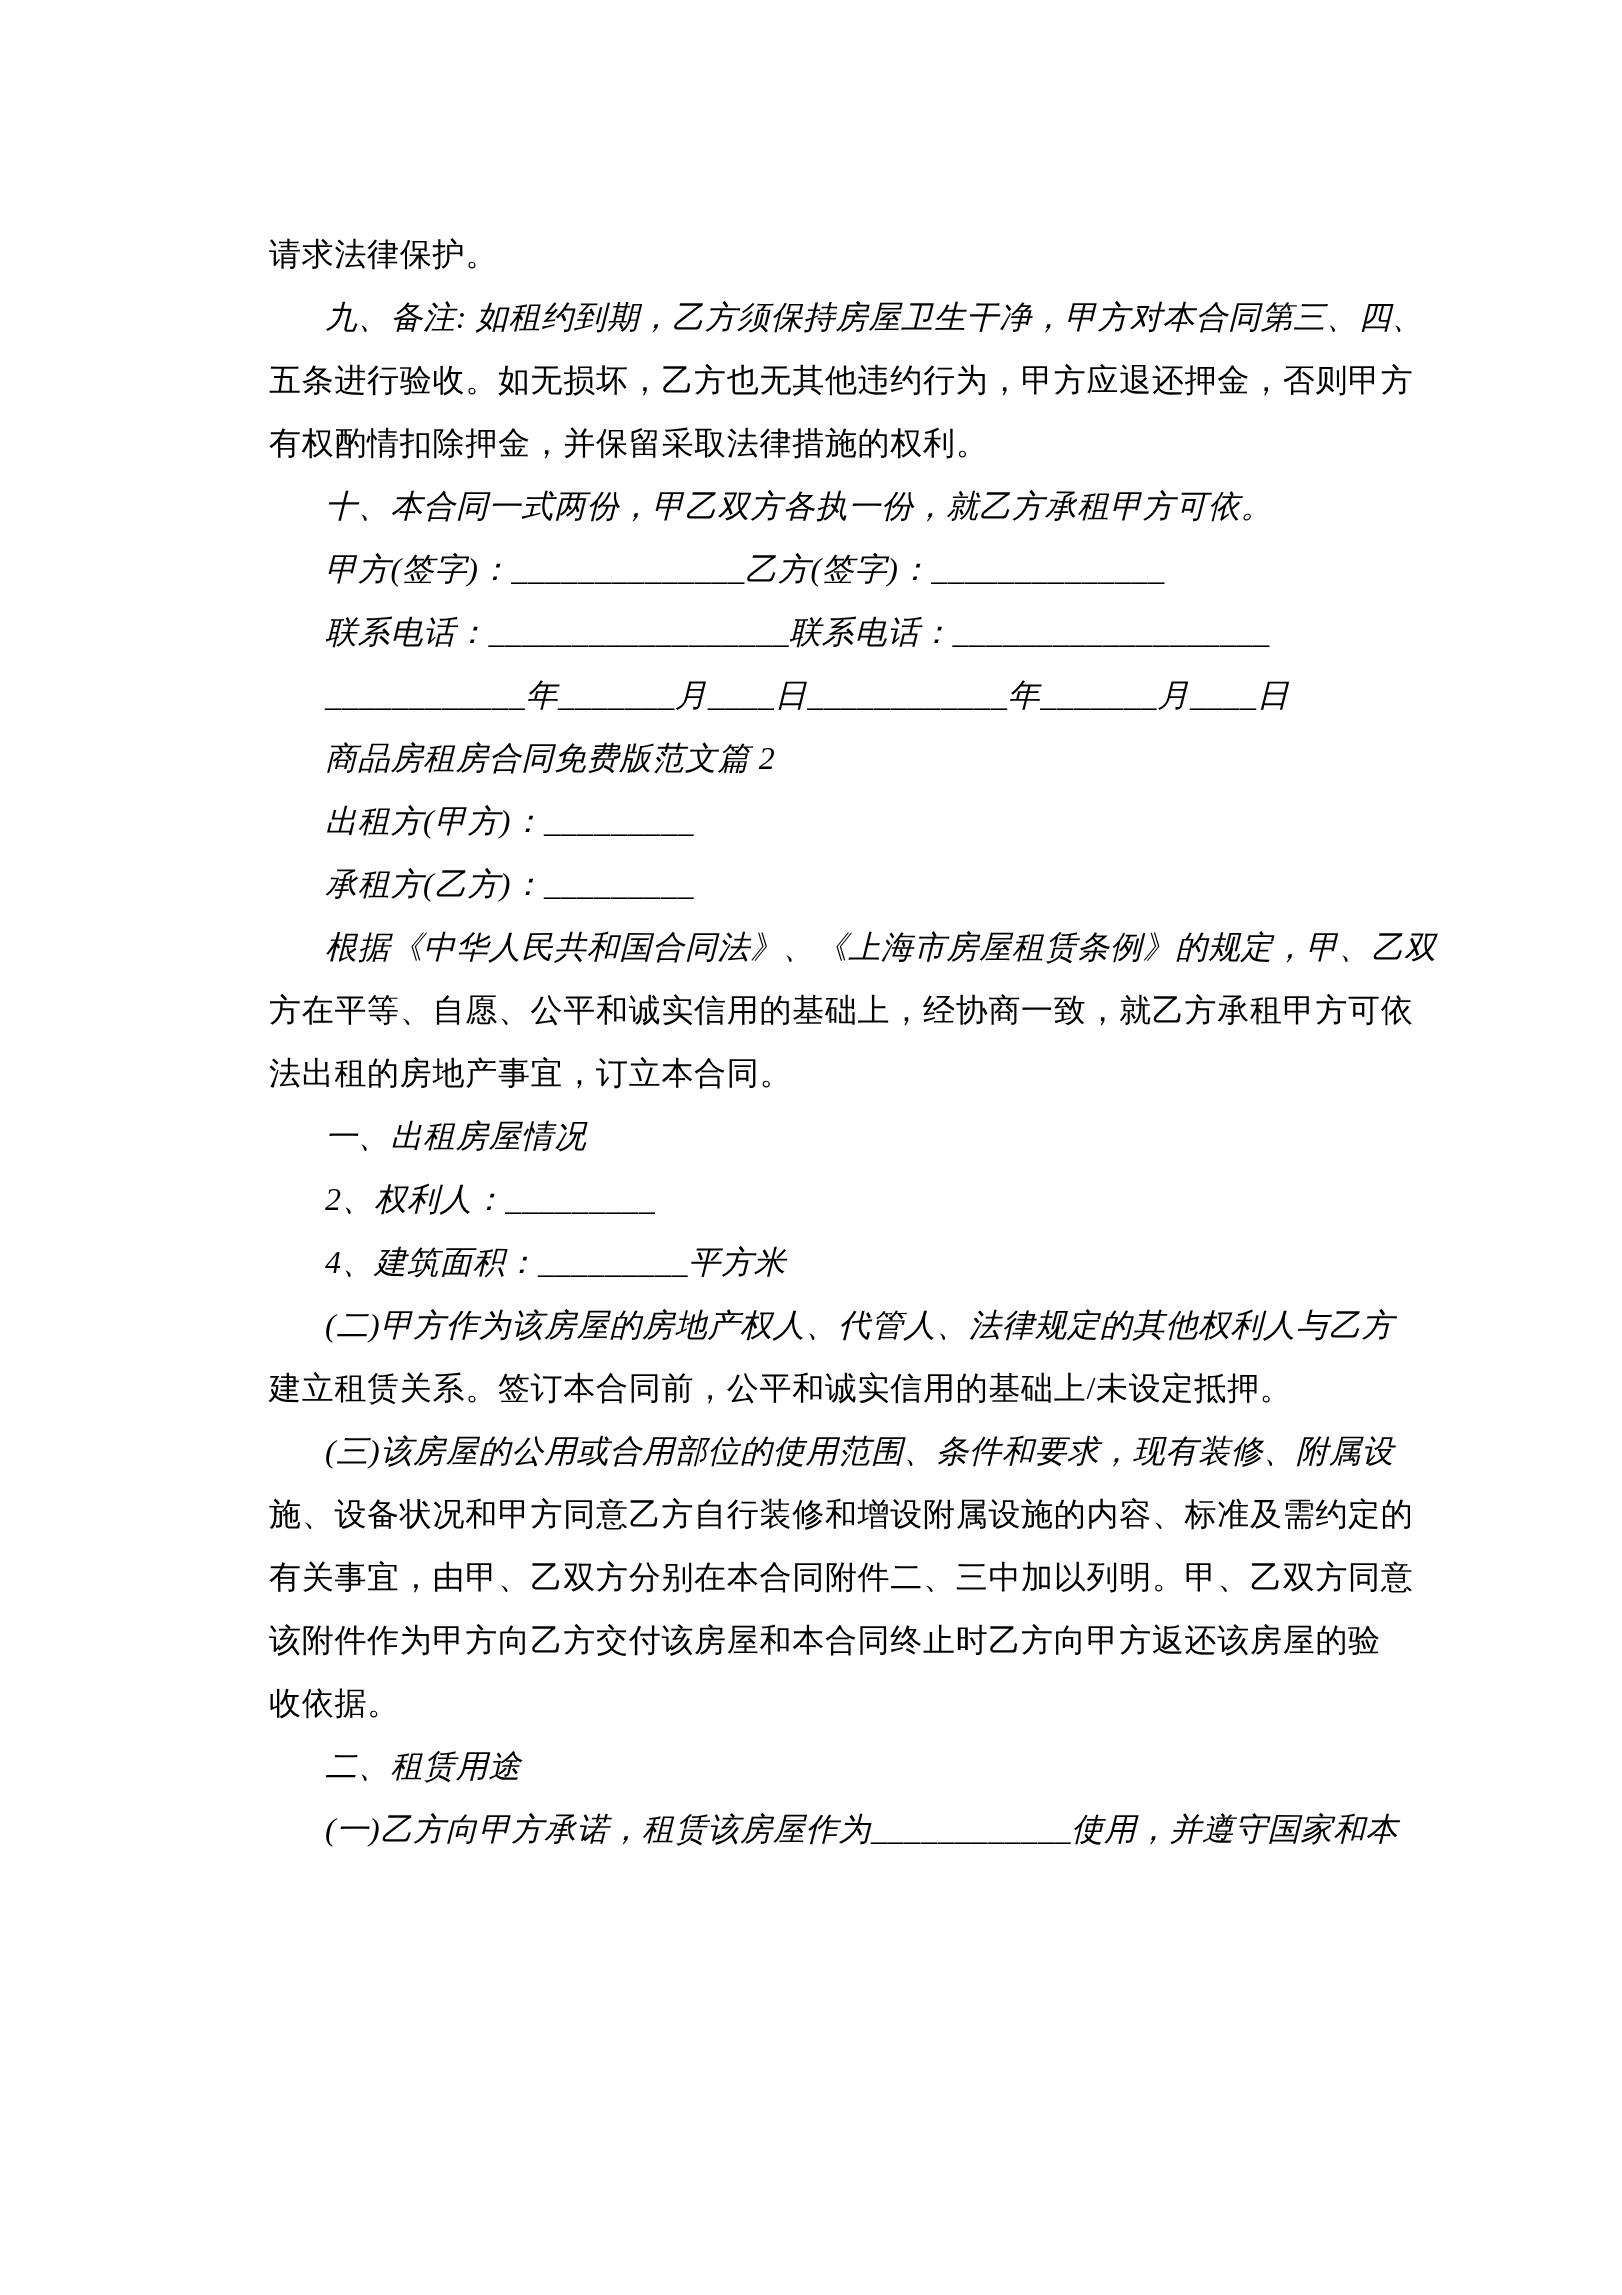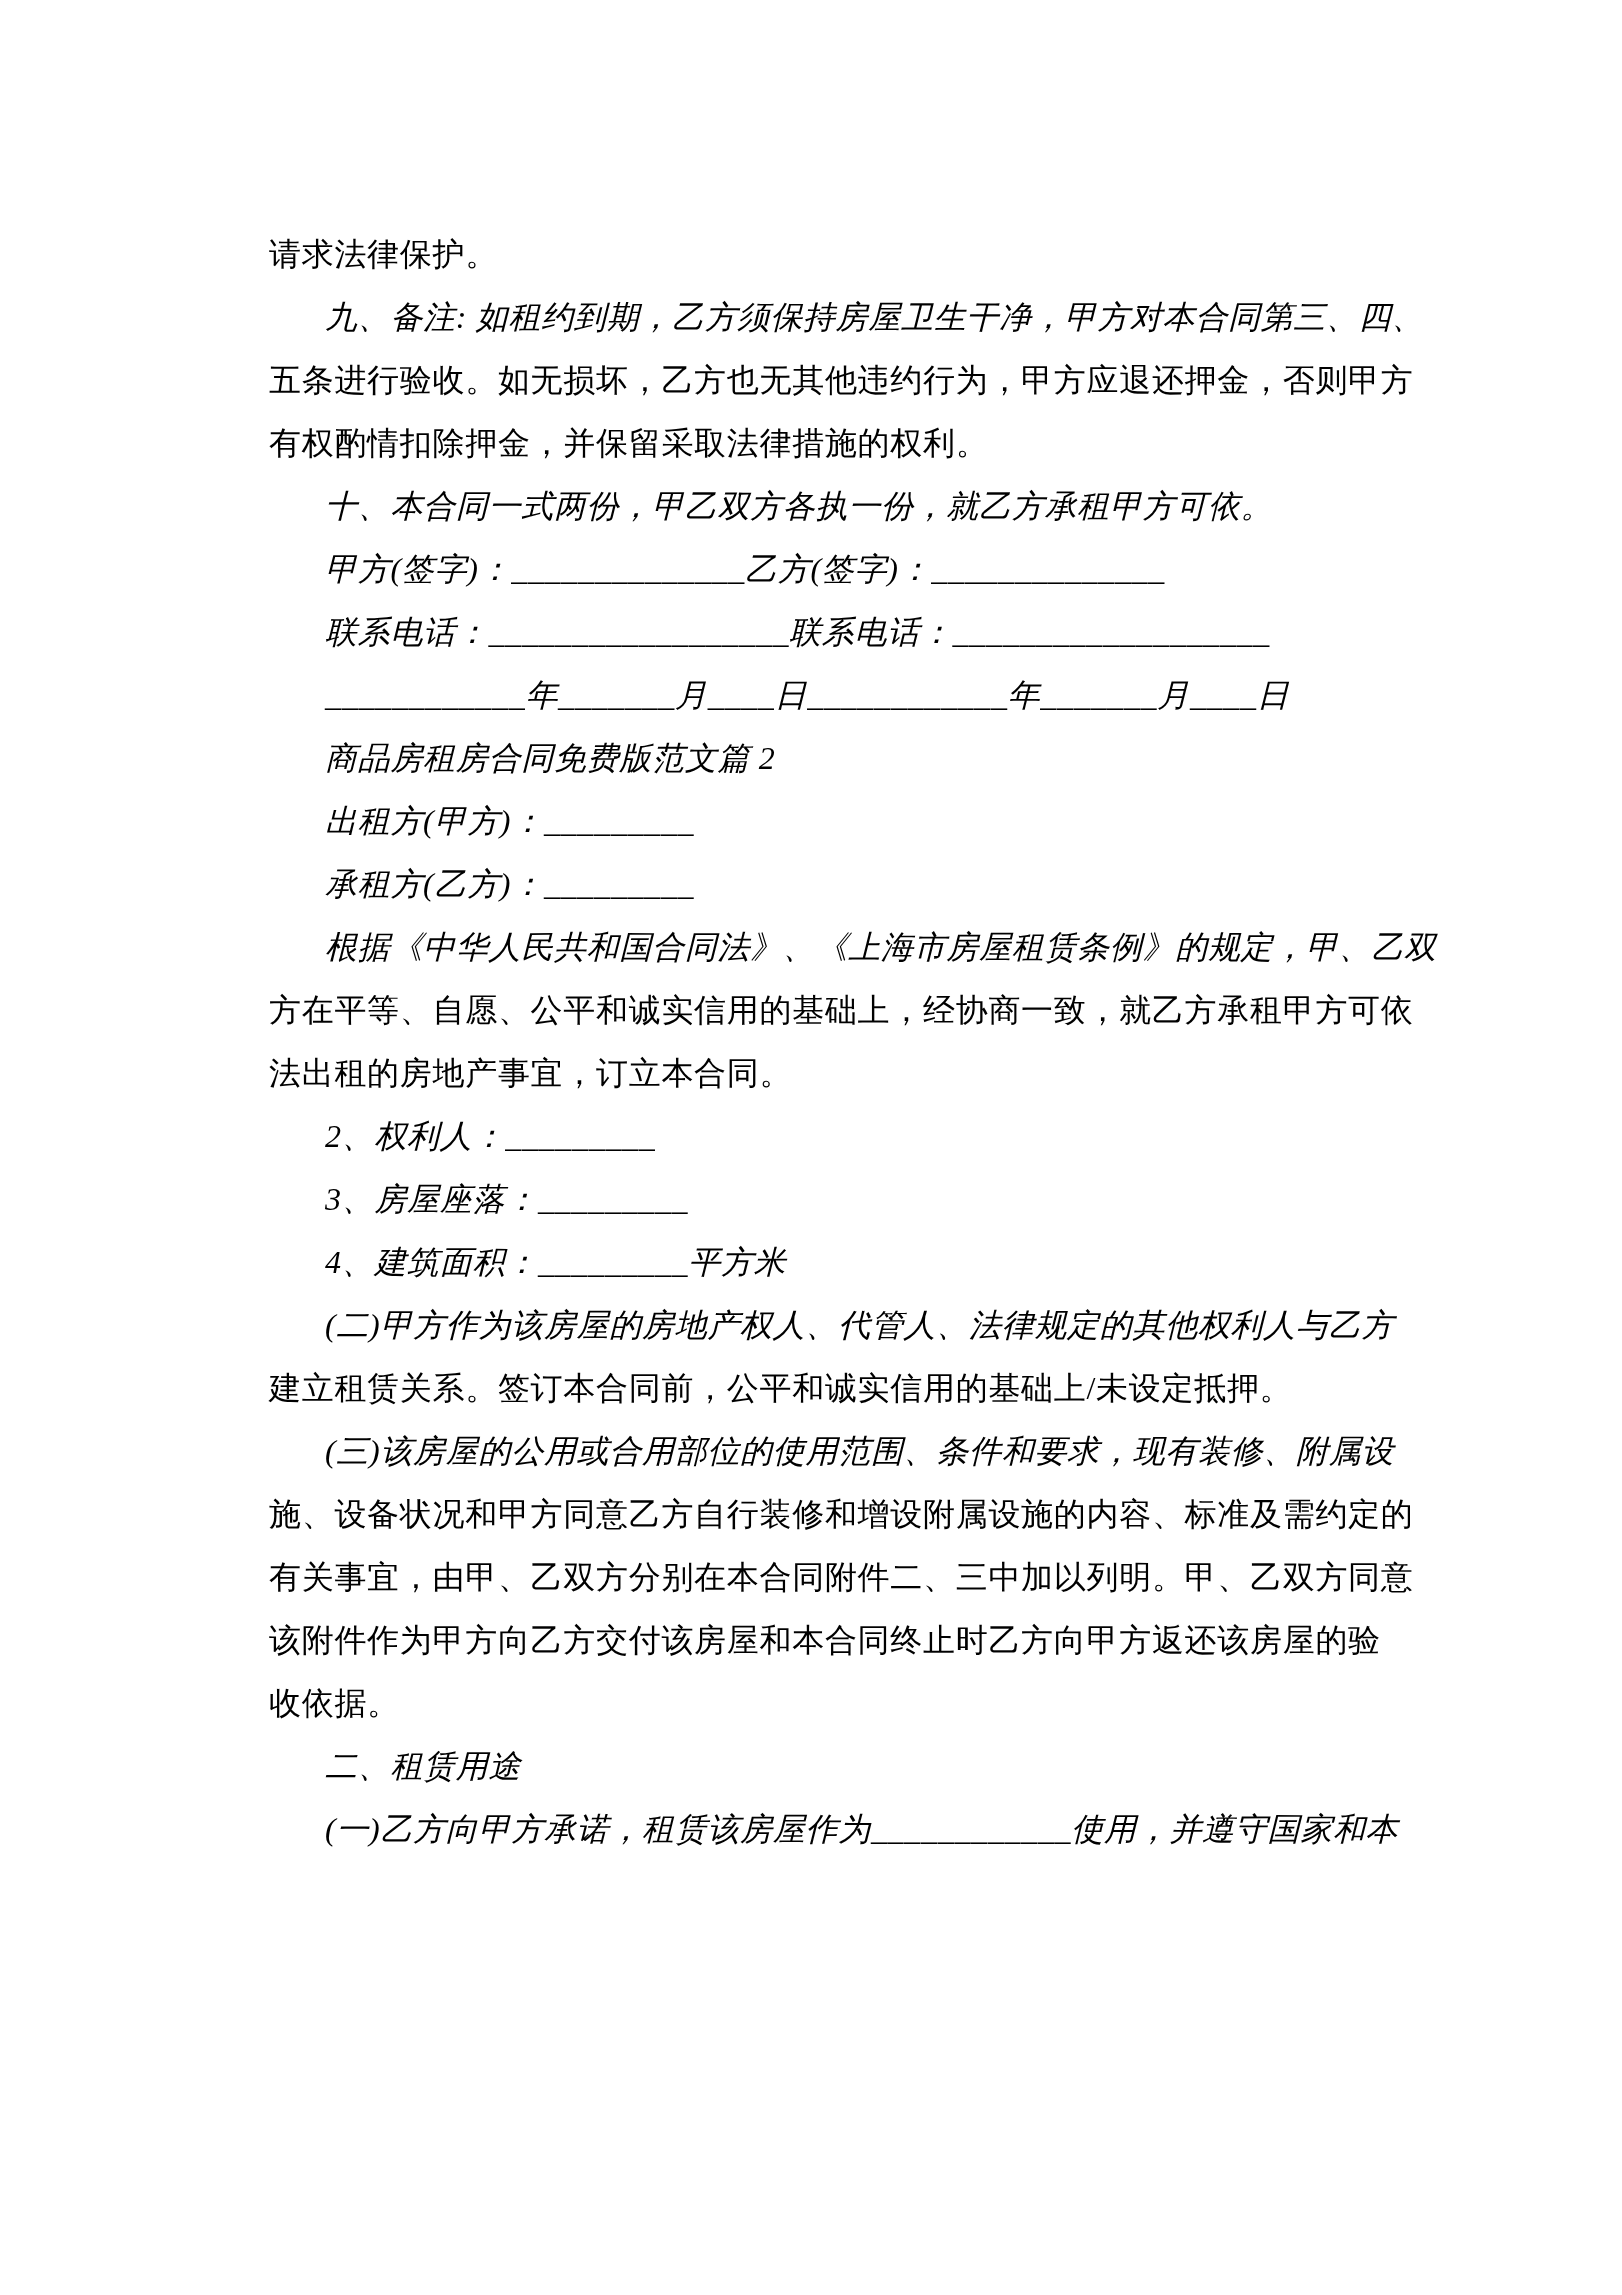--- a/index.html
+++ b/index.html
@@ -46,22 +46,22 @@
     <div class="line indent">十、本合同一式两份，甲乙双方各执一份，就乙方承租甲方可依。</div>
     <div class="line indent">甲方(签字)：______________乙方(签字)：______________</div>
     <div class="line indent">联系电话：__________________联系电话：___________________</div>
     <div class="line indent">____________年_______月____日____________年_______月____日</div>
     <div class="line indent">商品房租房合同免费版范文篇 2</div>
     <div class="line indent">出租方(甲方)：_________</div>
     <div class="line indent">承租方(乙方)：_________</div>
     <div class="line indent">根据《中华人民共和国合同法》、《上海市房屋租赁条例》的规定，甲、乙双</div>
     <div class="line">方在平等、自愿、公平和诚实信用的基础上，经协商一致，就乙方承租甲方可依</div>
     <div class="line">法出租的房地产事宜，订立本合同。</div>
+    <div class="line indent">一、出租房屋情况</div>
     <div class="line indent">2、权利人：_________</div>
-    <div class="line indent">3、房屋座落：_________</div>
     <div class="line indent">4、建筑面积：_________平方米</div>
     <div class="line indent">(二)甲方作为该房屋的房地产权人、代管人、法律规定的其他权利人与乙方</div>
     <div class="line">建立租赁关系。签订本合同前，公平和诚实信用的基础上/未设定抵押。</div>
     <div class="line indent">(三)该房屋的公用或合用部位的使用范围、条件和要求，现有装修、附属设</div>
     <div class="line">施、设备状况和甲方同意乙方自行装修和增设附属设施的内容、标准及需约定的</div>
     <div class="line">有关事宜，由甲、乙双方分别在本合同附件二、三中加以列明。甲、乙双方同意</div>
     <div class="line">该附件作为甲方向乙方交付该房屋和本合同终止时乙方向甲方返还该房屋的验</div>
     <div class="line">收依据。</div>
     <div class="line indent">二、租赁用途</div>
     <div class="line indent">(一)乙方向甲方承诺，租赁该房屋作为____________使用，并遵守国家和本</div>

